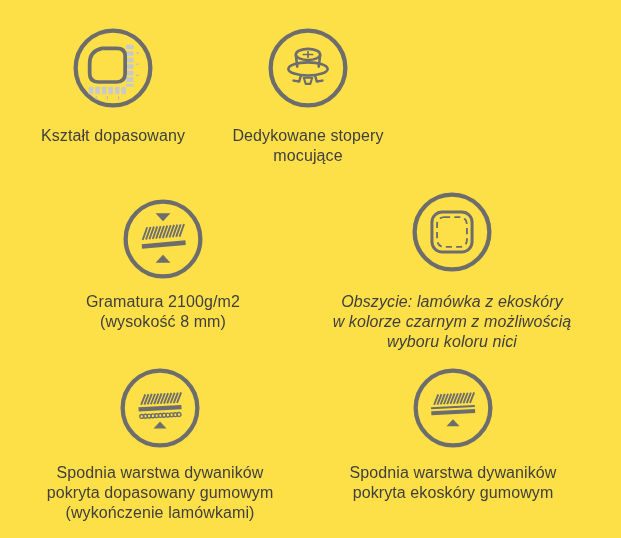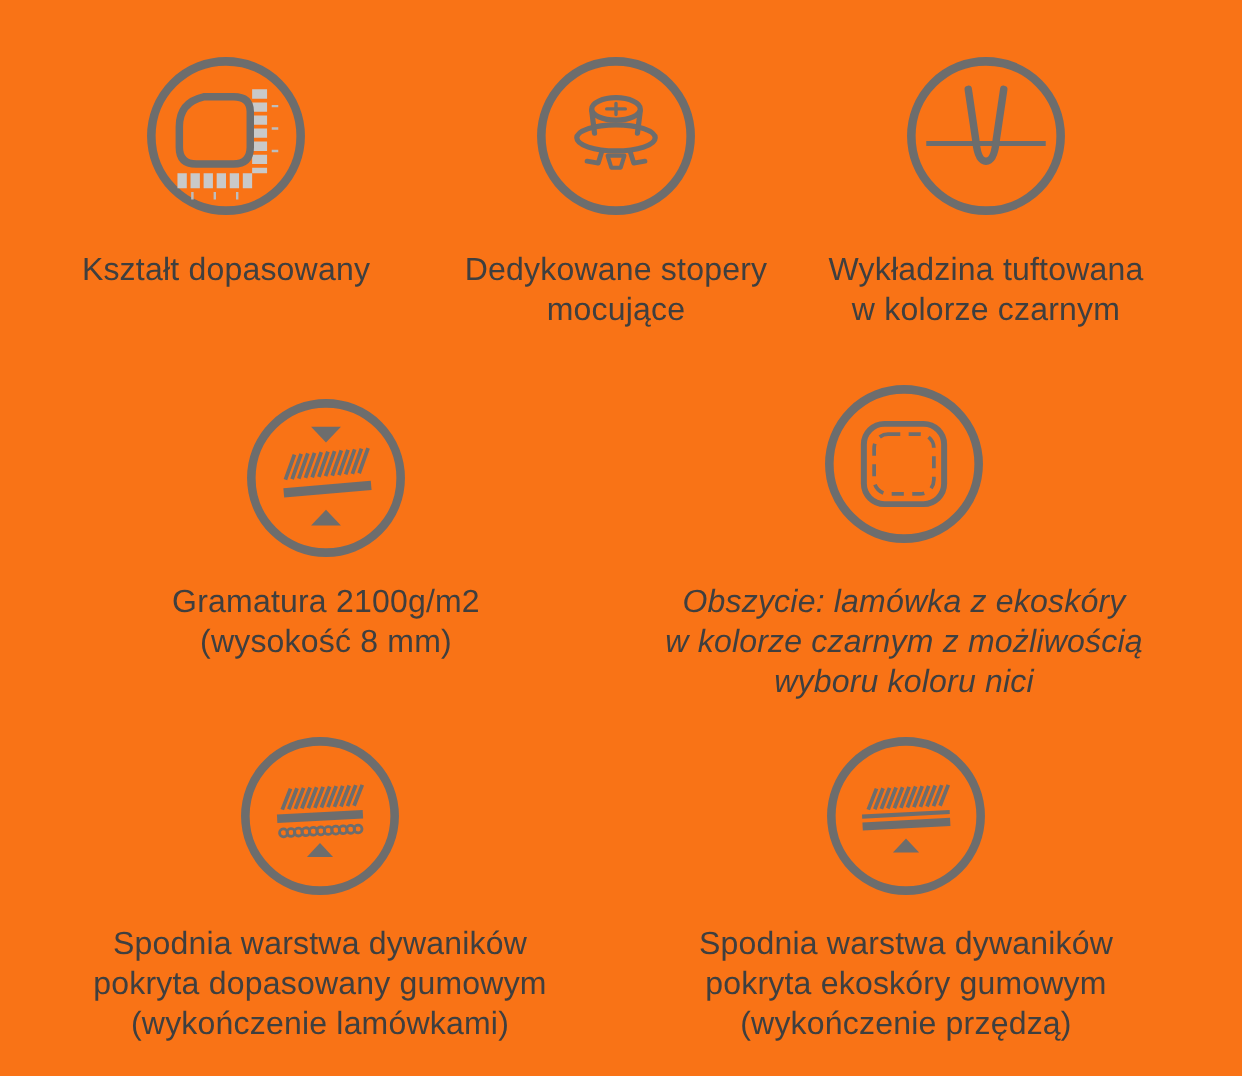--- a/index.html
+++ b/index.html
@@ -4,21 +4,21 @@
 <style>
   :root{
     --ic:#6d6d6d;
     --ruler:#c9c9c9;
     --txt:#3f3f3f;
   }
   html,body{margin:0;padding:0;background:#fff;}
   .canvas{
     position:relative;
     width:621px;height:538px;
-    background:#f97316;
+    background:#fde047;
     font-family:"Liberation Sans", sans-serif;
     overflow:hidden;
   }
   .feature{
     position:absolute;
     display:flex;flex-direction:column;align-items:center;
     margin:0;
   }
   .icon{display:block;line-height:0;}
   .icon svg{width:84px;height:84px;display:block;}
@@ -68,33 +68,20 @@
         <path class="ln" stroke-width="2.6" d="M37.5 53 L35.5 59.5 L29.5 58.5M52.5 53 L54.5 59.5 L60.5 58.5"></path>
         <path class="ln" stroke-width="2.2" d="M40.5 55.5 L49.5 55.5 L47.5 62 L42.5 62 Z"></path>
       </svg>
     </span>
     <figcaption class="caption" style="margin-top:16px;">
       <div>Dedykowane stopery</div>
       <div>mocujące</div>
     </figcaption>
   </figure>
 
-  <figure class="feature" style="left:383px;top:26px;width:220px;">
-    <span class="icon">
-      <svg viewBox="0 0 90 90" aria-hidden="true">
-        <circle class="ring" cx="45" cy="45" r="40"></circle>
-        <line x1="13" y1="49" x2="77" y2="49" stroke="#6d6d6d" stroke-width="2.6"></line>
-        <path class="ln" stroke-width="4" d="M35.5 20 L39.5 47 Q40.5 58.5 45 58.5 Q49.5 58.5 50.5 47 L54.5 20"></path>
-      </svg>
-    </span>
-    <figcaption class="caption" style="margin-top:16px;">
-      <div>Wykładzina tuftowana</div>
-      <div>w kolorze czarnym</div>
-    </figcaption>
-  </figure>
 
   <figure class="feature" style="left:48px;top:197px;width:230px;">
     <span class="icon">
       <svg viewBox="0 0 90 90" aria-hidden="true">
         <circle class="ring" cx="45" cy="45" r="40"></circle>
         <polygon class="fil" points="37,17.5 53,17.5 45,26"></polygon>
         <g transform="rotate(-5 45 42)">
           <path class="hatch" d="M23 44l6-13M26.6 44l6-13M30.2 44l6-13M33.8 44l6-13M37.4 44l6-13M41 44l6-13M44.6 44l6-13M48.2 44l6-13M51.8 44l6-13M55.4 44l6-13M59 44l6-13M62.6 44l6-13"></path>
           <rect class="fil" x="21.5" y="48.5" width="47" height="5"></rect>
         </g>
@@ -161,17 +148,16 @@
           <path class="hatch" d="M25 40.5l5-11M28.5 40.5l5-11M32 40.5l5-11M35.5 40.5l5-11M39 40.5l5-11M42.5 40.5l5-11M46 40.5l5-11M49.5 40.5l5-11M53 40.5l5-11M56.5 40.5l5-11M60 40.5l5-11M63.5 40.5l5-11"></path>
           <rect class="fil" x="21.5" y="43" width="47" height="2.2"></rect>
           <rect class="fil" x="21.5" y="47.2" width="47" height="4.4"></rect>
         </g>
         <polygon class="fil" points="38,64.5 52,64.5 45,57"></polygon>
       </svg>
     </span>
     <figcaption class="caption" style="margin-top:13px;">
       <div>Spodnia warstwa dywaników</div>
       <div>pokryta ekoskóry gumowym</div>
-      <div>(wykończenie przędzą)</div>
     </figcaption>
   </figure>
 
 </div>
 
 </body></html>

